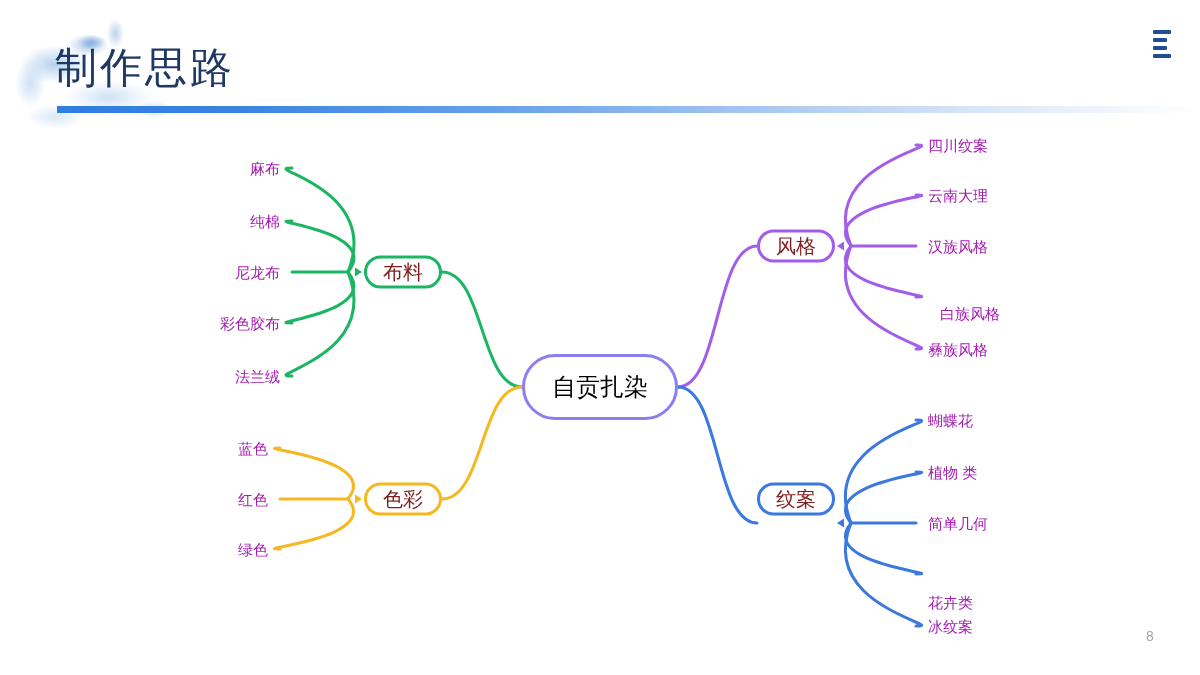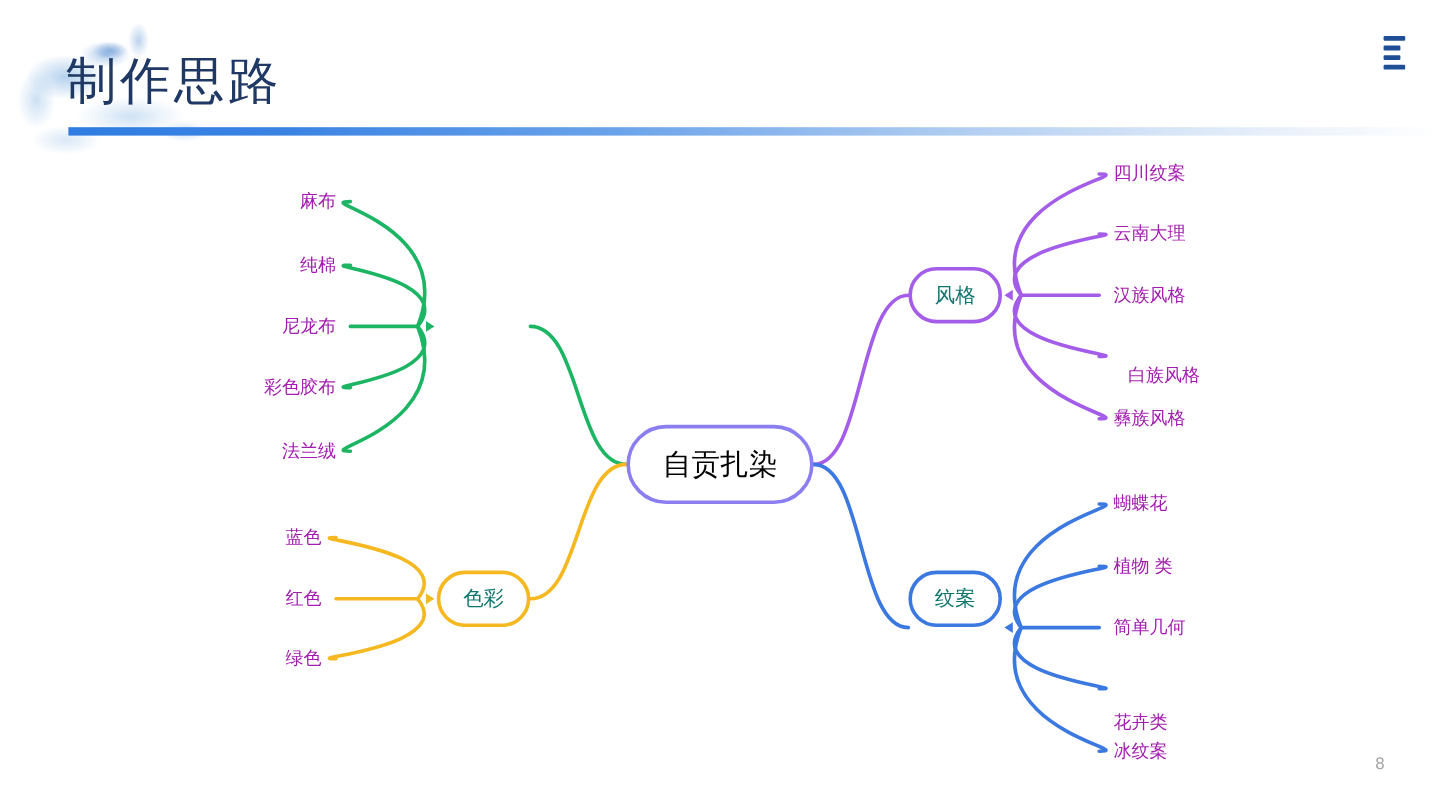--- a/index.html
+++ b/index.html
@@ -129,25 +129,25 @@
     position: absolute;
     display: flex;
     align-items: center;
     justify-content: center;
     background: #ffffff;
     box-sizing: border-box;
     white-space: nowrap;
     transform: translate(-50%, -50%);
   }
   .node.branch {
-    width: 78px; height: 47px;
+    width: 78px; height: 33px;
     border: 3px solid #888;
     border-radius: 24px;
-    font-size: 17px;
-    color: #0f766e;
+    font-size: 20px;
+    color: #7f1d1d;
   }
   .node.root {
     width: 156px; height: 66px;
     border: 3px solid #8b7ef0;
     border-radius: 34px;
     font-size: 24px;
     font-weight: normal;
     color: #000000;
   }
   #node-fabric  { border-color: #1cb563; }
@@ -207,20 +207,23 @@
         <path d="M 916 626 C 950 626, 817 607.46, 851 523" fill="none" stroke="#3b78e0" stroke-width="3" stroke-linecap="round"></path>
       </svg>
   <div class="node root" id="node-root" style="left: 600px; top: 387px; border-color: rgb(139, 126, 240);">
         <span>自贡扎染</span>
       </div>
       <div class="leaf-label left" style="left: 280px; top: 168px;">麻布</div>
       <div class="leaf-label left" style="left: 280px; top: 221px;">纯棉</div>
       <div class="leaf-label left" style="left: 280px; top: 272px;">尼龙布</div>
       <div class="leaf-label left" style="left: 280px; top: 323px;">彩色胶布</div>
       <div class="leaf-label left" style="left: 280px; top: 376px;">法兰绒</div>
+      <div class="node branch" id="node-fabric" style="left: 403px; top: 272px; border-color: rgb(28, 181, 99);">
+        <span>布料</span>
+      </div>
       <div class="leaf-label left" style="left: 268px; top: 448px;">蓝色</div>
       <div class="leaf-label left" style="left: 268px; top: 499px;">红色</div>
       <div class="leaf-label left" style="left: 268px; top: 549px;">绿色</div>
       <div class="node branch" id="node-color" style="left: 403px; top: 499px; border-color: rgb(245, 184, 32);">
         <span>色彩</span>
       </div>
       <div class="leaf-label right" style="left: 928px; top: 145px;">四川纹案</div>
       <div class="leaf-label right" style="left: 928px; top: 195px;">云南大理</div>
       <div class="leaf-label right" style="left: 928px; top: 246px;">汉族风格</div>
       <div class="leaf-label right" style="left: 940px; top: 297px; margin-top: 16px;">白族风格</div>

